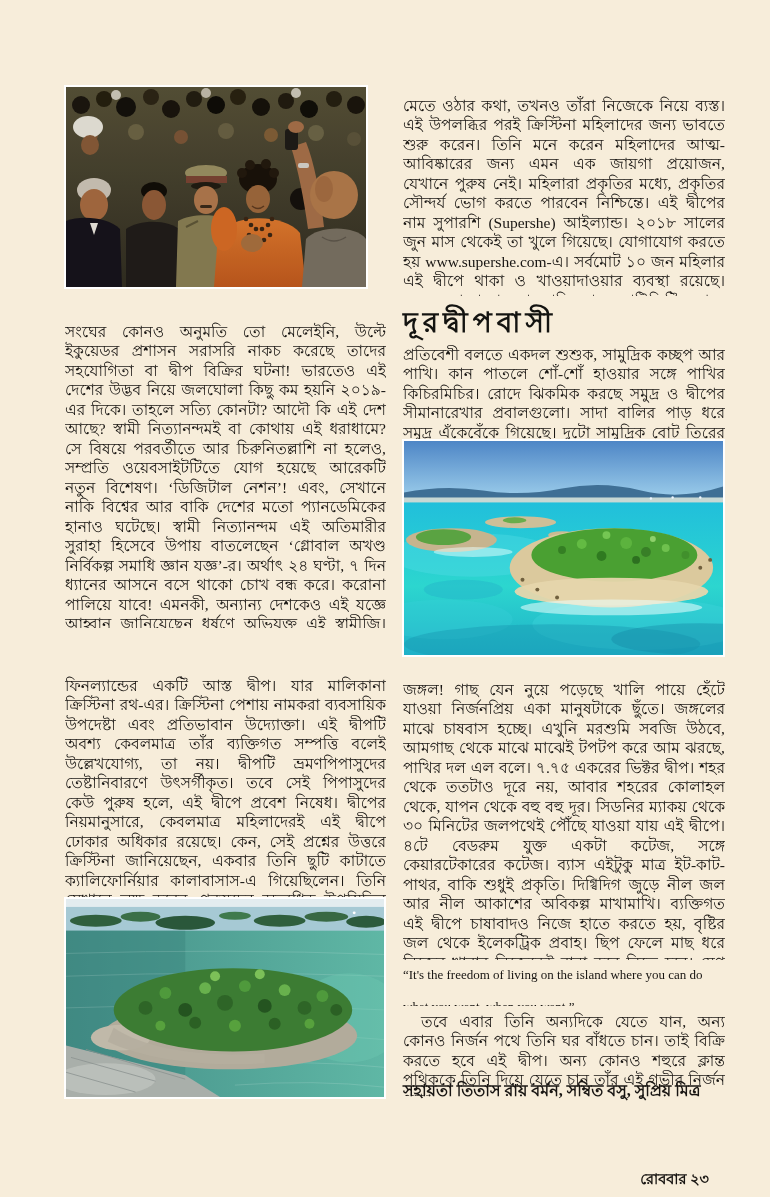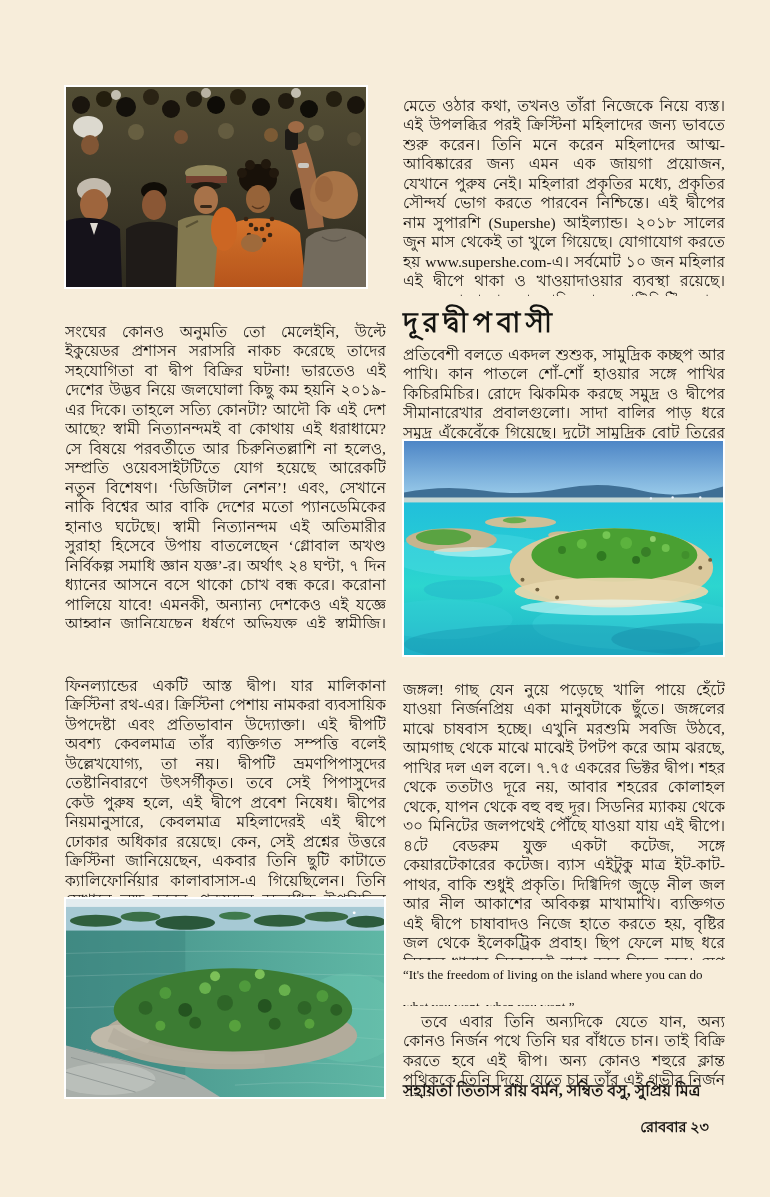--- a/index.html
+++ b/index.html
@@ -318,15 +318,15 @@
   </div>
 
   <p class="para" style="left:403px;top:664px;width:322px;height:280px;">জঙ্গল! গাছ যেন নুয়ে পড়েছে খালি পায়ে হেঁটে যাওয়া নির্জনপ্রিয় একা মানুষটাকে ছুঁতে। জঙ্গলের মাঝে চাষবাস হচ্ছে। এখুনি মরশুমি সবজি উঠবে, আমগাছ থেকে মাঝে মাঝেই টপটপ করে আম ঝরছে, পাখির দল এল বলে। ৭.৭৫ একরের ভিক্টর দ্বীপ। শহর থেকে ততটাও দূরে নয়, আবার শহরের কোলাহল থেকে, যাপন থেকে বহু বহু দূর। সিডনির ম্যাকয় থেকে ৩০ মিনিটের জলপথেই পৌঁছে যাওয়া যায় এই দ্বীপে। ৪টে বেডরুম যুক্ত একটা কটেজ, সঙ্গে কেয়ারটেকারের কটেজ। ব্যাস এইটুকু মাত্র ইট-কাট-পাথর, বাকি শুধুই প্রকৃতি। দিগ্বিদিগ জুড়ে নীল জল আর নীল আকাশের অবিকল্প মাখামাখি। ব্যক্তিগত এই দ্বীপে চাষাবাদও নিজে হাতে করতে হয়, বৃষ্টির জল থেকে ইলেকট্রিক প্রবাহ। ছিপ ফেলে মাছ ধরে নিজের খাবার নিজেকেই রান্না করে নিতে হবে। মেগ সালিভান কিনে নিয়েছিলেন এই দ্বীপ। নিজের শর্তে বেঁচেছিলেন এখানে। কখনওসখনও শহরে ঢুঁ মেরেছেন বটে, তবে যত তাড়াতাড়ি সম্ভব ফিরে এসেছেন নির্জন এই আস্তানায়। মেগ-এর কথায়,</p>
 
   <p class="quote" style="left:403px;top:946px;width:322px;height:47px;">“It's the freedom of living on the island where you can do what you want, when you want.”</p>
 
   <p class="para indent" style="left:403px;top:996px;width:322px;height:84px;">তবে এবার তিনি অন্যদিকে যেতে যান, অন্য কোনও নির্জন পথে তিনি ঘর বাঁধতে চান। তাই বিক্রি করতে হবে এই দ্বীপ। অন্য কোনও শহুরে ক্লান্ত পথিককে তিনি দিয়ে যেতে চান তাঁর এই গভীর নির্জন পথ।</p>
 
   <div class="byline" style="left:403px;top:1078px;width:316px;">সহায়তা তিতাস রায় বর্মন, সম্বিত বসু, সুপ্রিয় মিত্র</div>
 
-  <div class="footer" style="left:403px;top:1116px;width:306px;">রোববার ২৩</div>
+  <div class="footer" style="left:403px;top:1168px;width:306px;">রোববার ২৩</div>
 
 </div>
 
 </body></html>

